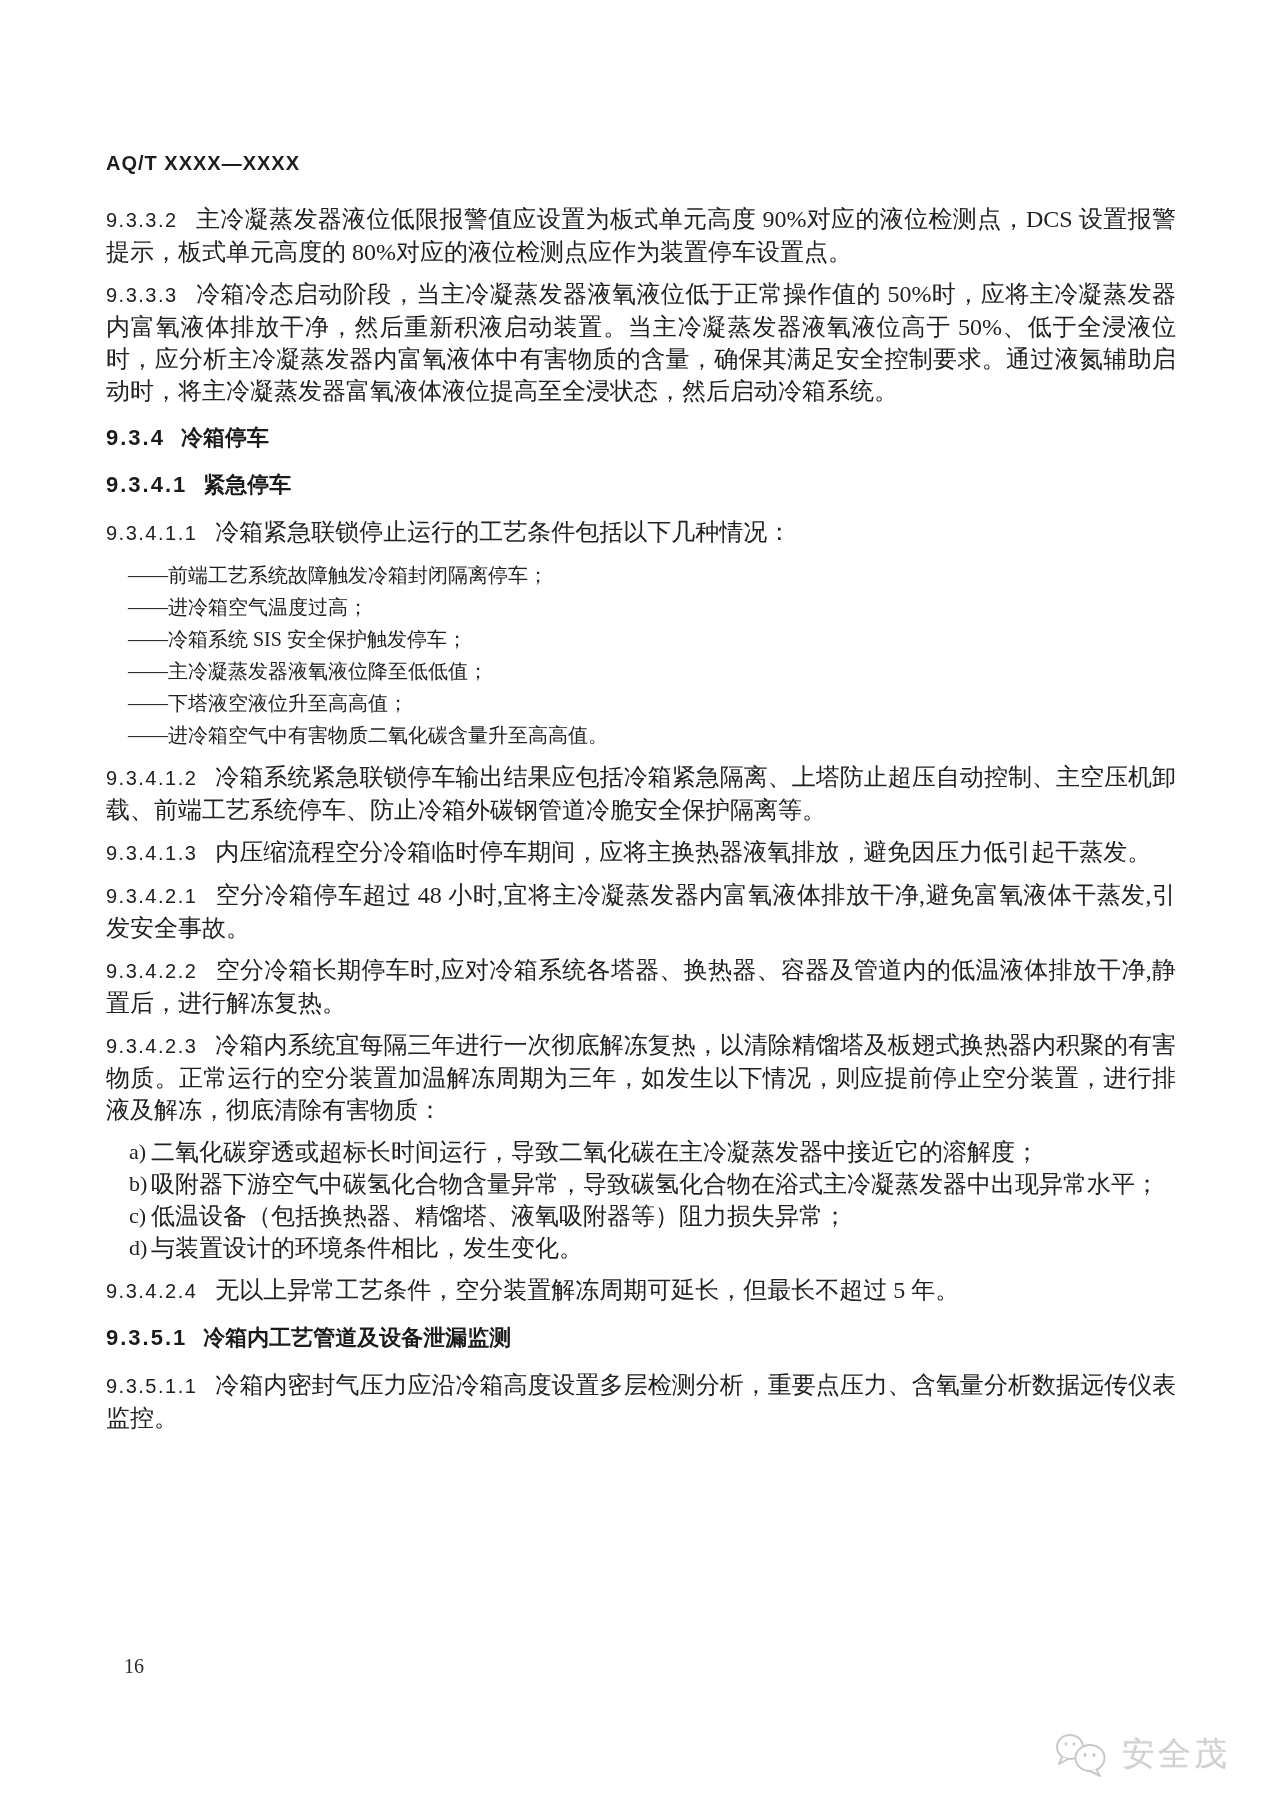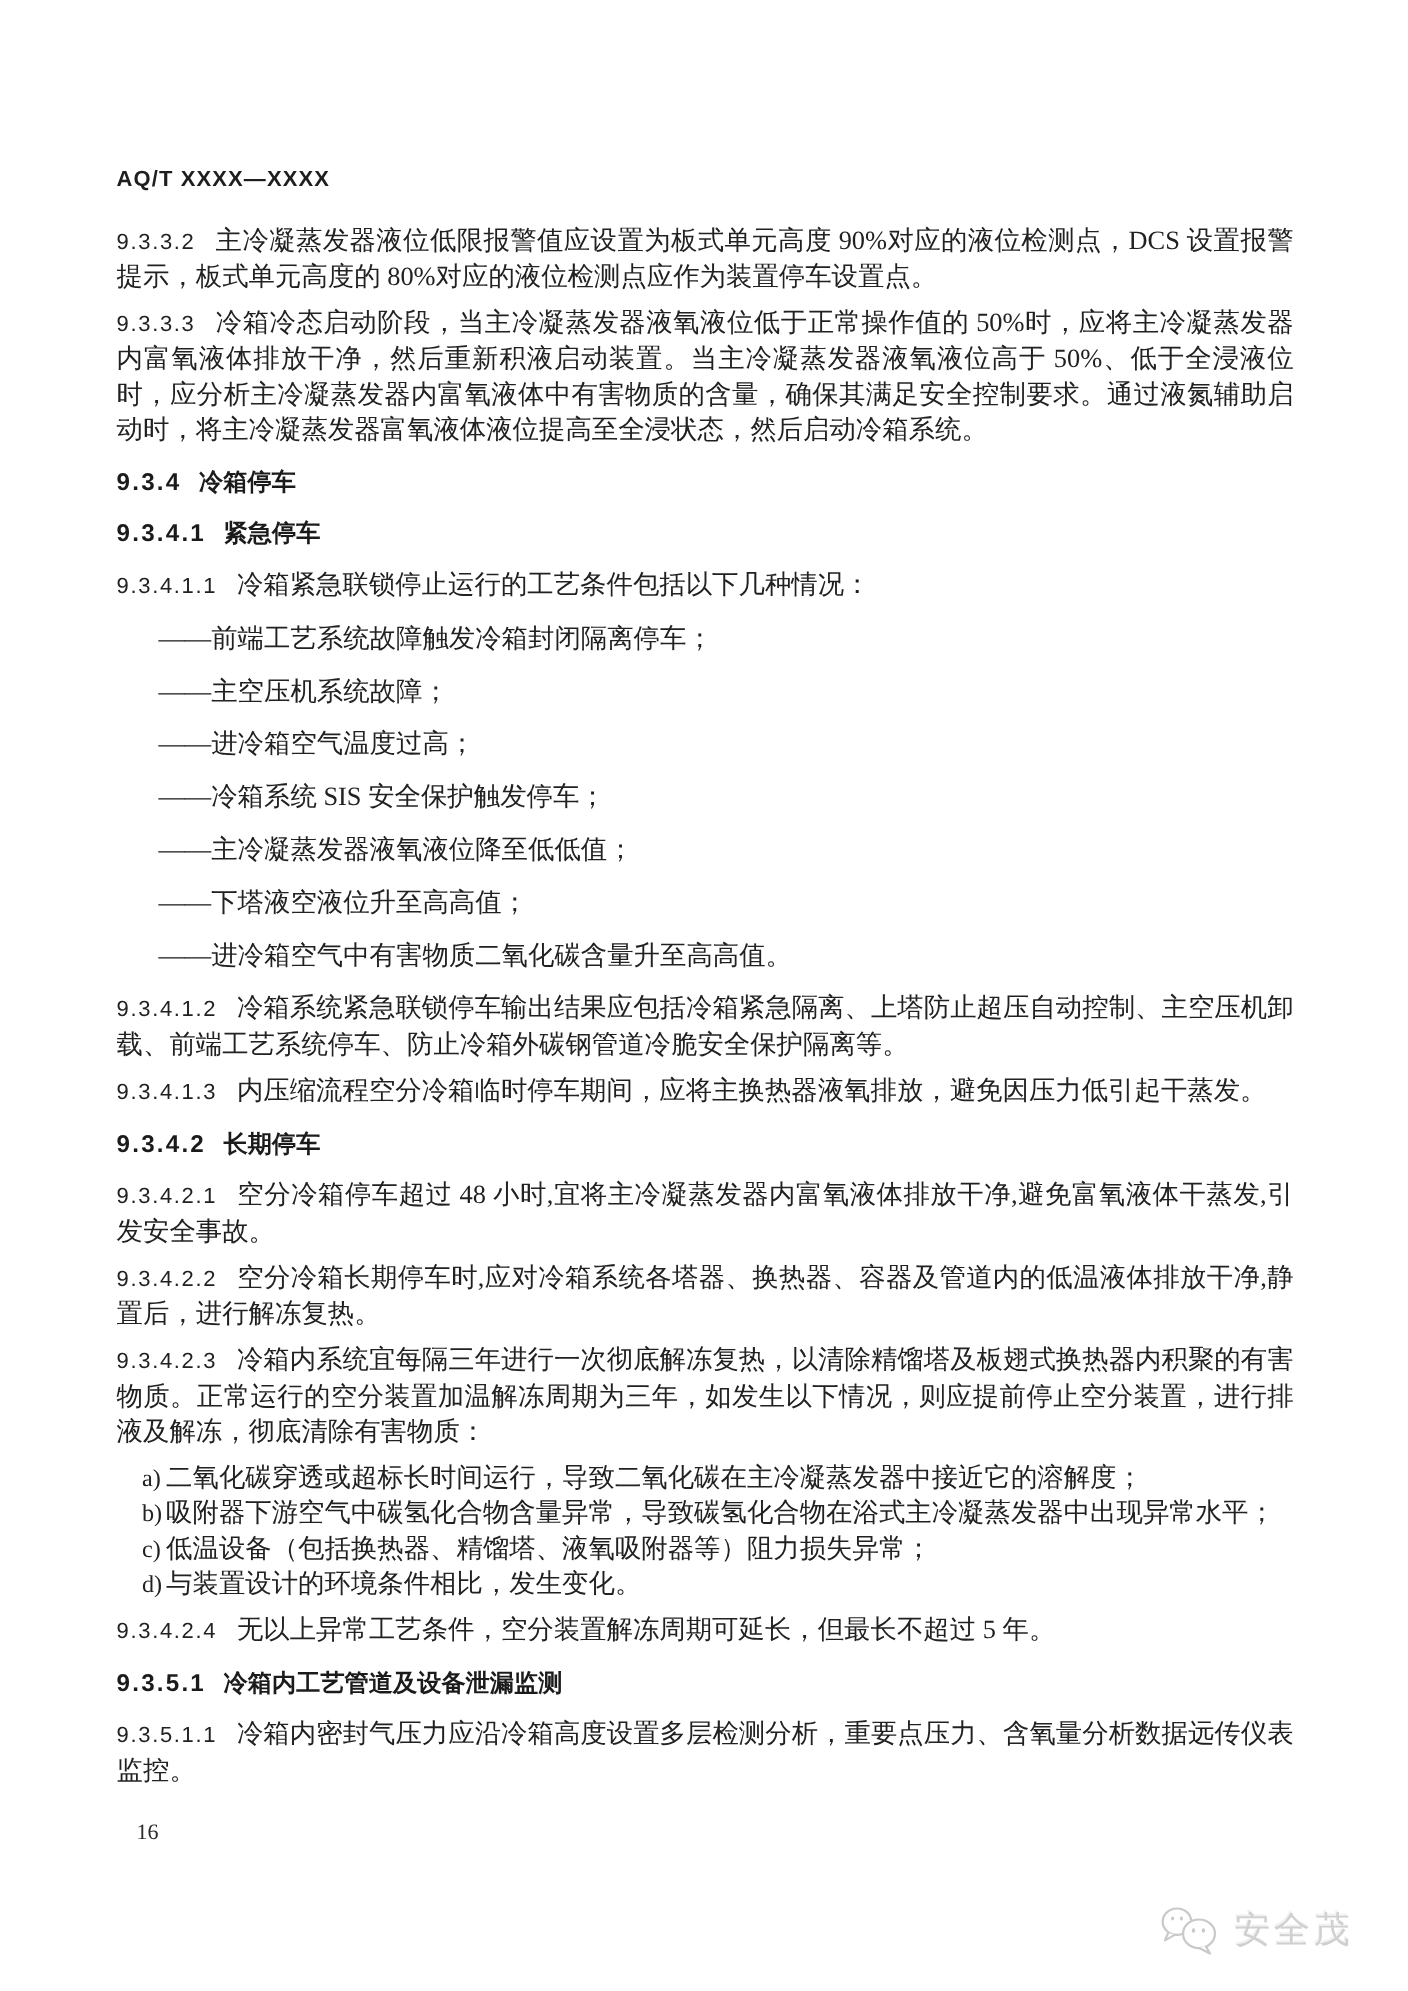--- a/index.html
+++ b/index.html
@@ -50,24 +50,24 @@
     margin: 15px 0 15px 0;
     color: #1b1b1b;
   }
   .heading .num {
     letter-spacing: 2px;
     margin-right: 16px;
     white-space: nowrap;
   }
   .group { margin: 0 0 10px 0; }
   .dash {
-    font-size: 24px;
+    font-size: 20px;
     line-height: 32px;
     padding-left: 22px;
-    margin: 16px;
+    margin: 0;
     text-align: justify;
     text-justify: inter-character;
   }
   .litem {
     position: relative;
     font-size: 24px;
     line-height: 32px;
     padding-left: 45px;
     margin: 0;
     text-align: justify;
@@ -128,39 +128,35 @@
     <p class="heading">
       <span class="num">9.3.4.1</span><span>紧急停车</span>
     </p>
 
     <p class="para">
       <span class="num">9.3.4.1.1</span><span>冷箱紧急联锁停止运行的工艺条件包括以下几种情况：</span>
     </p>
 
     <div class="group">
       <p class="dash">——前端工艺系统故障触发冷箱封闭隔离停车；</p>
-      <p class="dash">——主空压机系统故障；</p>
       <p class="dash">——进冷箱空气温度过高；</p>
       <p class="dash">——冷箱系统 SIS 安全保护触发停车；</p>
       <p class="dash">——主冷凝蒸发器液氧液位降至低低值；</p>
       <p class="dash">——下塔液空液位升至高高值；</p>
       <p class="dash">——进冷箱空气中有害物质二氧化碳含量升至高高值。</p>
     </div>
 
     <p class="para">
       <span class="num">9.3.4.1.2</span><span>冷箱系统紧急联锁停车输出结果应包括冷箱紧急隔离、上塔防止超压自动控制、主空压机卸载、前端工艺系统停车、防止冷箱外碳钢管道冷脆安全保护隔离等。</span>
     </p>
 
     <p class="para">
       <span class="num">9.3.4.1.3</span><span>内压缩流程空分冷箱临时停车期间，应将主换热器液氧排放，避免因压力低引起干蒸发。</span>
     </p>
 
-    <p class="heading">
-      <span class="num">9.3.4.2</span><span>长期停车</span>
-    </p>
 
     <p class="para">
       <span class="num">9.3.4.2.1</span><span>空分冷箱停车超过 48 小时,宜将主冷凝蒸发器内富氧液体排放干净,避免富氧液体干蒸发,引发安全事故。</span>
     </p>
 
     <p class="para">
       <span class="num">9.3.4.2.2</span><span>空分冷箱长期停车时,应对冷箱系统各塔器、换热器、容器及管道内的低温液体排放干净,静置后，进行解冻复热。</span>
     </p>
 
     <p class="para">

